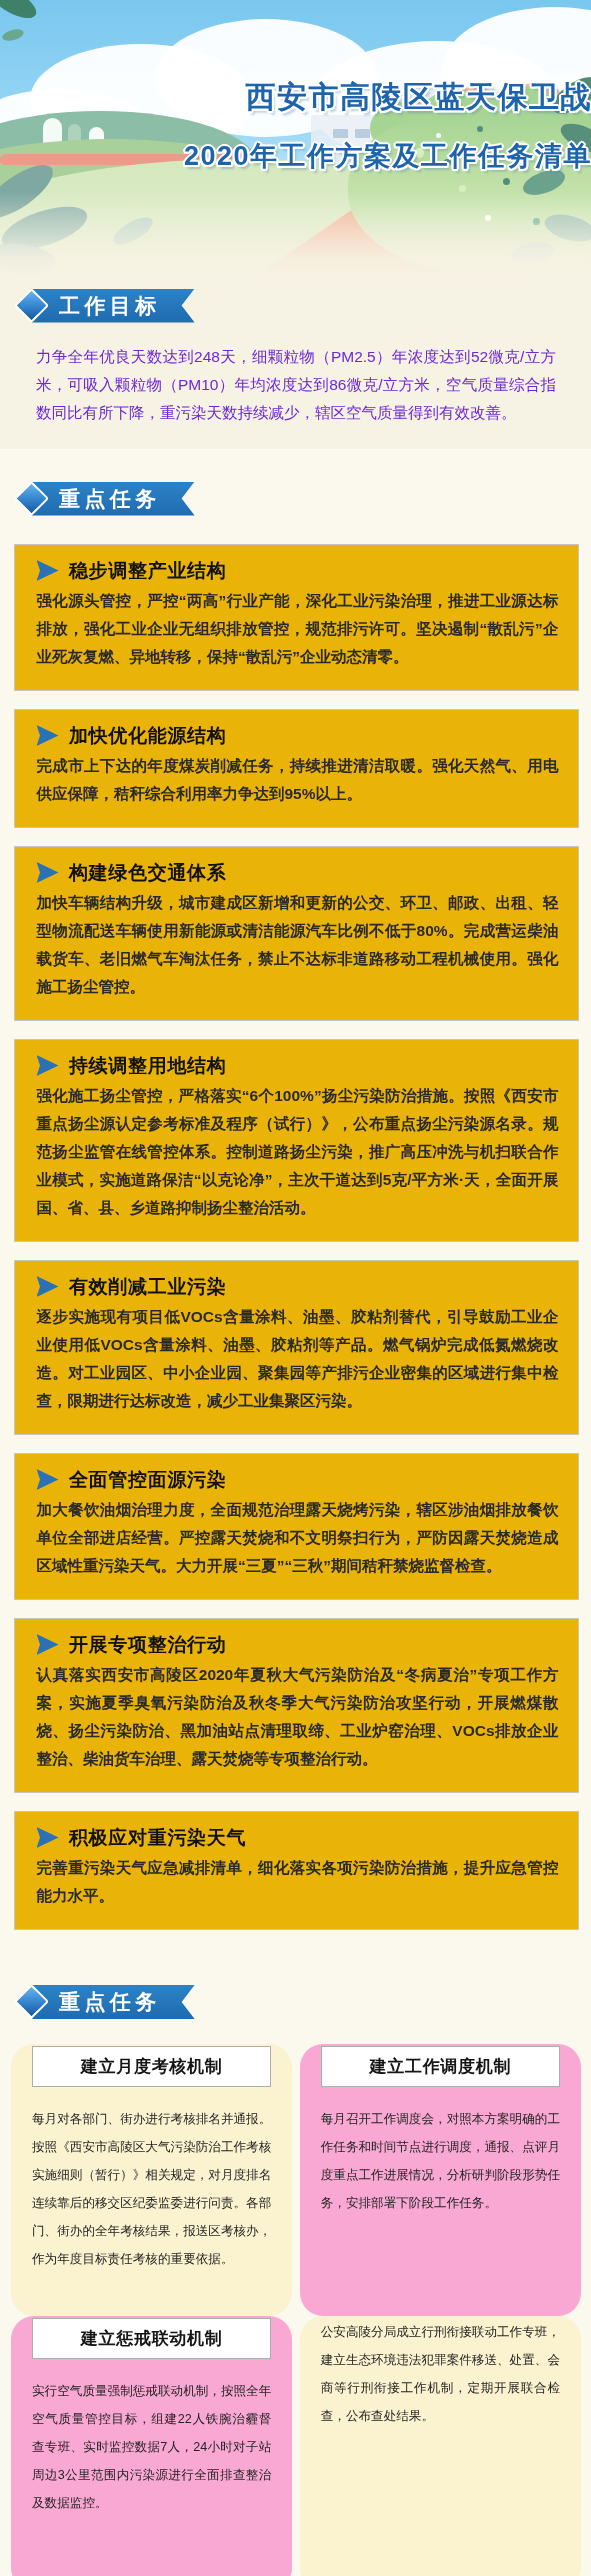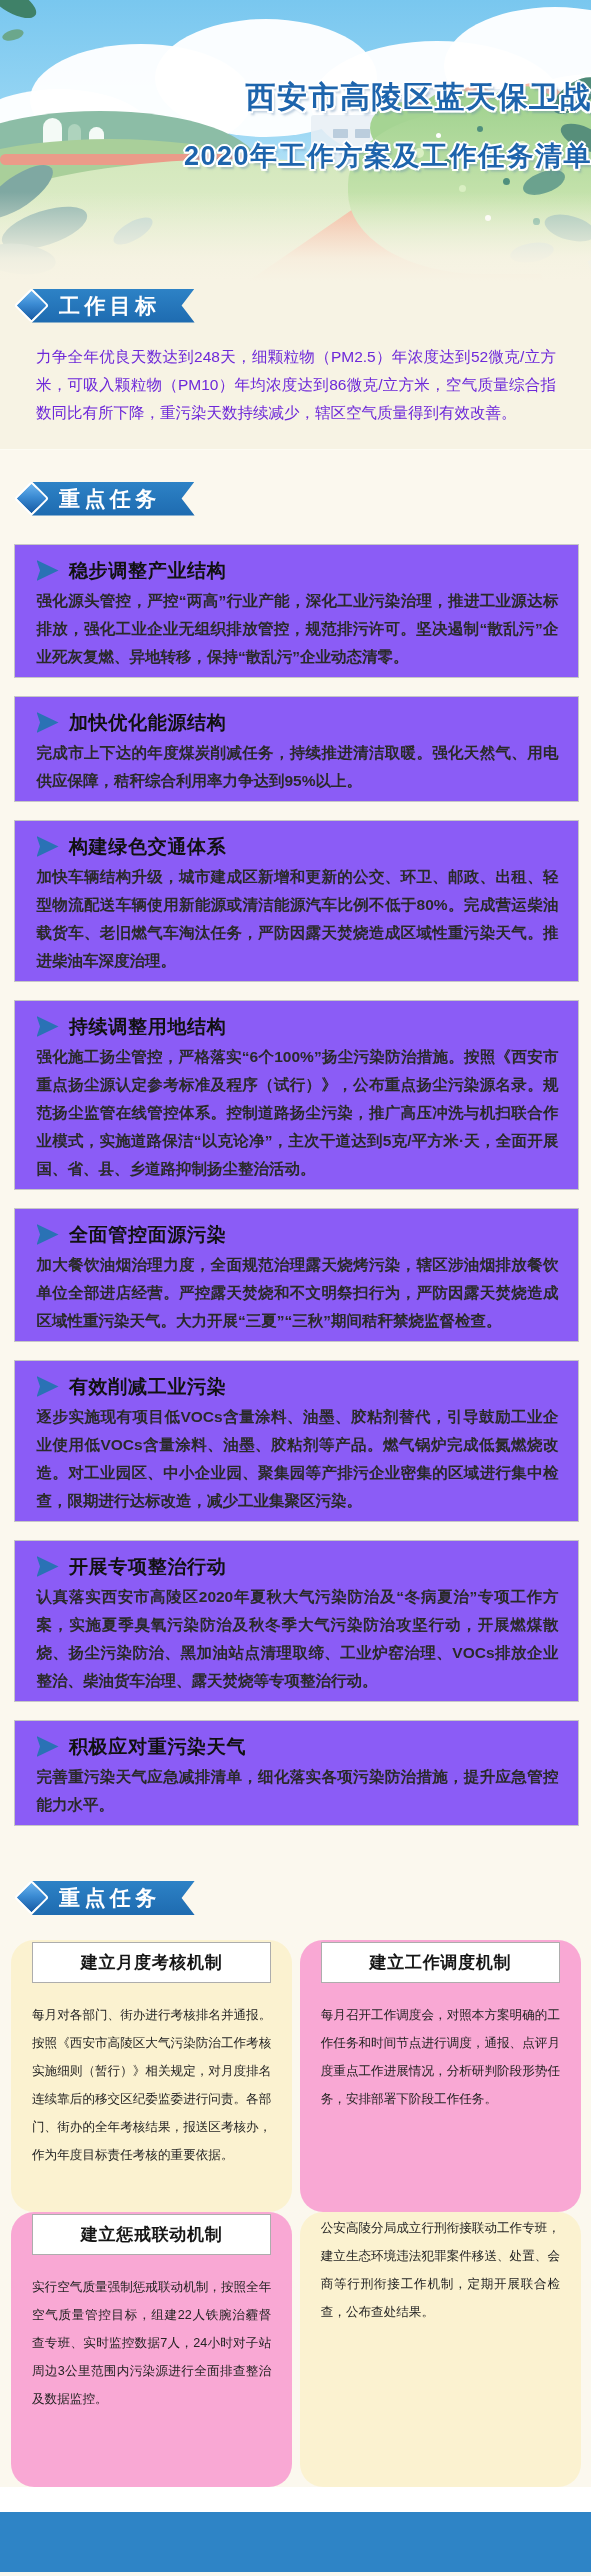--- a/index.html
+++ b/index.html
@@ -39,22 +39,22 @@
 
   
   .goals { background:#f7f3e4; height:169px; padding-top:6px; overflow:hidden;
     border-bottom:1.5px solid #fdfcf4; }
   .goals-body { margin:19px 36px 0 36px; font-size:15.5px; line-height:28px;
     color:#6d28d9; text-align:justify; }
 
   
   .tasks { background:#fbf8ee; padding:30px 0 7.4px 0; }
   .tasks .banner { margin-bottom:27px; }
-  .card { width:565px; margin:16px auto 18px auto; background:#8b5cf6;
-    border:0.7px solid #c6c6c6; padding:12px 19px 6px 22px; }
+  .card { width:565px; margin:16px auto 18px auto; background:#eab308;
+    border:0.7px solid #c6c6c6; padding:12px 19px 19px 22px; }
   .card:last-child { margin-bottom:0; }
   .card-title { display:flex; align-items:center; height:27px; margin-bottom:3px; }
   .tri { width:22px; height:21px; flex:0 0 auto; background:#2a72b5;
     clip-path:polygon(0 0,100% 50%,0 100%,16% 50%); margin-right:10.4px; }
   .card-title span.t { font-size:19px; font-weight:bold; color:#111; letter-spacing:0.7px; }
   .card-body { font-size:15.5px; line-height:28px; color:#2a2a2a; text-align:justify;font-weight:bold; }
 
   
   .mech { background:#fbf8ee; padding-top:46px; }
   .mech .banner { margin-bottom:24px; }
@@ -174,45 +174,45 @@
       <span class="t">加快优化能源结构</span>
     </div>
     <p class="card-body">完成市上下达的年度煤炭削减任务，持续推进清洁取暖。强化天然气、用电供应保障，秸秆综合利用率力争达到95%以上。</p>
   </div>
 
   <div class="card">
     <div class="card-title">
       <span class="tri"></span>
       <span class="t">构建绿色交通体系</span>
     </div>
-    <p class="card-body">加快车辆结构升级，城市建成区新增和更新的公交、环卫、邮政、出租、轻型物流配送车辆使用新能源或清洁能源汽车比例不低于80%。完成营运柴油载货车、老旧燃气车淘汰任务，严防因露天焚烧造成区域性重污染天气。推进柴油车深度治理。</p>
+    <p class="card-body">加快车辆结构升级，城市建成区新增和更新的公交、环卫、邮政、出租、轻型物流配送车辆使用新能源或清洁能源汽车比例不低于80%。完成营运柴油载货车、老旧燃气车淘汰任务，禁止不达标非道路移动工程机械使用。强化施工扬尘管控。</p>
   </div>
 
   <div class="card">
     <div class="card-title">
       <span class="tri"></span>
       <span class="t">持续调整用地结构</span>
     </div>
     <p class="card-body">强化施工扬尘管控，严格落实“6个100%”扬尘污染防治措施。按照《西安市重点扬尘源认定参考标准及程序（试行）》，公布重点扬尘污染源名录。规范扬尘监管在线管控体系。控制道路扬尘污染，推广高压冲洗与机扫联合作业模式，实施道路保洁“以克论净”，主次干道达到5克/平方米·天，全面开展国、省、县、乡道路抑制扬尘整治活动。</p>
   </div>
 
   <div class="card">
     <div class="card-title">
       <span class="tri"></span>
+      <span class="t">有效削减工业污染</span>
+    </div>
+    <p class="card-body">逐步实施现有项目低VOCs含量涂料、油墨、胶粘剂替代，引导鼓励工业企业使用低VOCs含量涂料、油墨、胶粘剂等产品。燃气锅炉完成低氮燃烧改造。对工业园区、中小企业园、聚集园等产排污企业密集的区域进行集中检查，限期进行达标改造，减少工业集聚区污染。</p>
+  </div>
+
+  <div class="card">
+    <div class="card-title">
+      <span class="tri"></span>
       <span class="t">全面管控面源污染</span>
     </div>
     <p class="card-body">加大餐饮油烟治理力度，全面规范治理露天烧烤污染，辖区涉油烟排放餐饮单位全部进店经营。严控露天焚烧和不文明祭扫行为，严防因露天焚烧造成区域性重污染天气。大力开展“三夏”“三秋”期间秸秆禁烧监督检查。</p>
-  </div>
-
-  <div class="card">
-    <div class="card-title">
-      <span class="tri"></span>
-      <span class="t">有效削减工业污染</span>
-    </div>
-    <p class="card-body">逐步实施现有项目低VOCs含量涂料、油墨、胶粘剂替代，引导鼓励工业企业使用低VOCs含量涂料、油墨、胶粘剂等产品。燃气锅炉完成低氮燃烧改造。对工业园区、中小企业园、聚集园等产排污企业密集的区域进行集中检查，限期进行达标改造，减少工业集聚区污染。</p>
   </div>
 
   <div class="card">
     <div class="card-title">
       <span class="tri"></span>
       <span class="t">开展专项整治行动</span>
     </div>
     <p class="card-body">认真落实西安市高陵区2020年夏秋大气污染防治及“冬病夏治”专项工作方案，实施夏季臭氧污染防治及秋冬季大气污染防治攻坚行动，开展燃煤散烧、扬尘污染防治、黑加油站点清理取缔、工业炉窑治理、VOCs排放企业整治、柴油货车治理、露天焚烧等专项整治行动。</p>
   </div>
 

